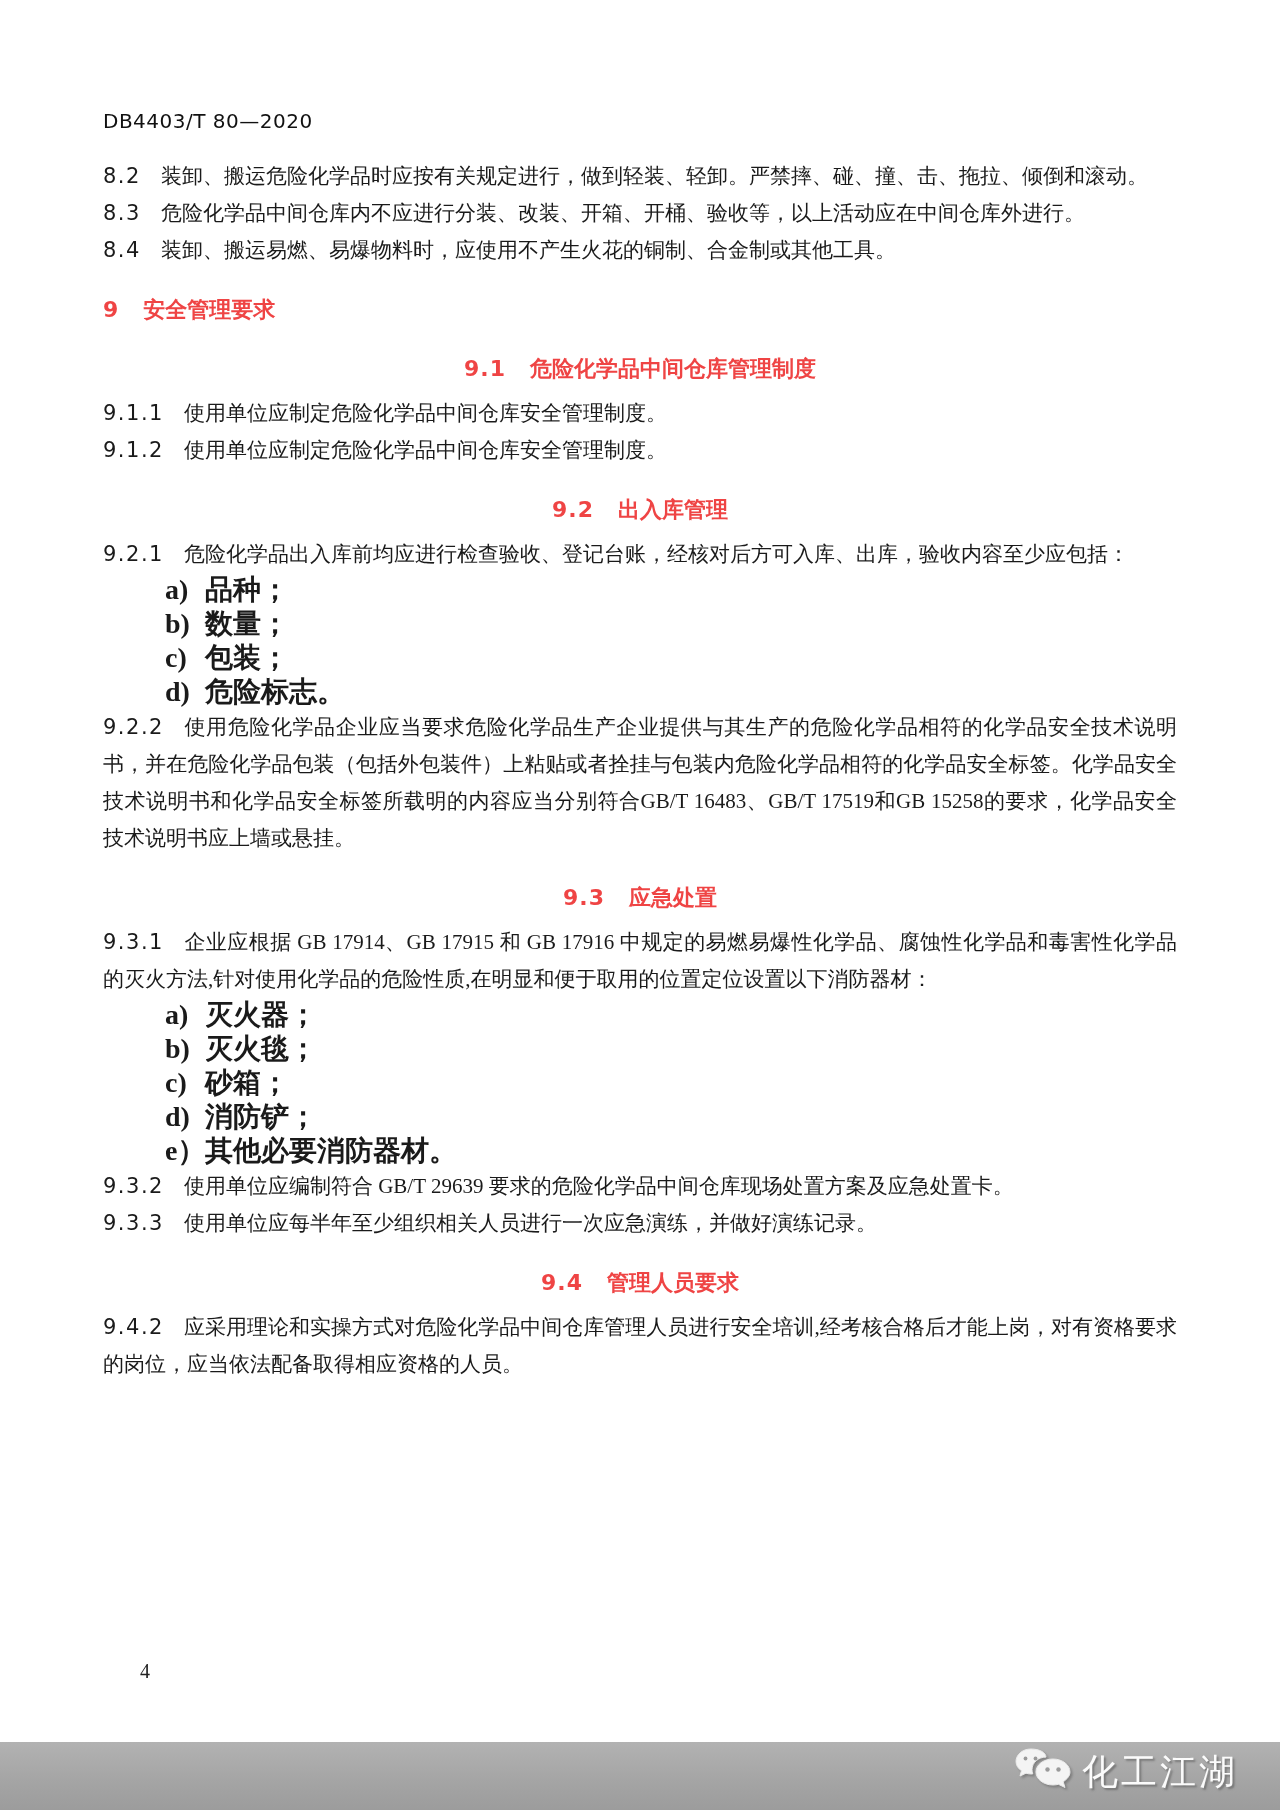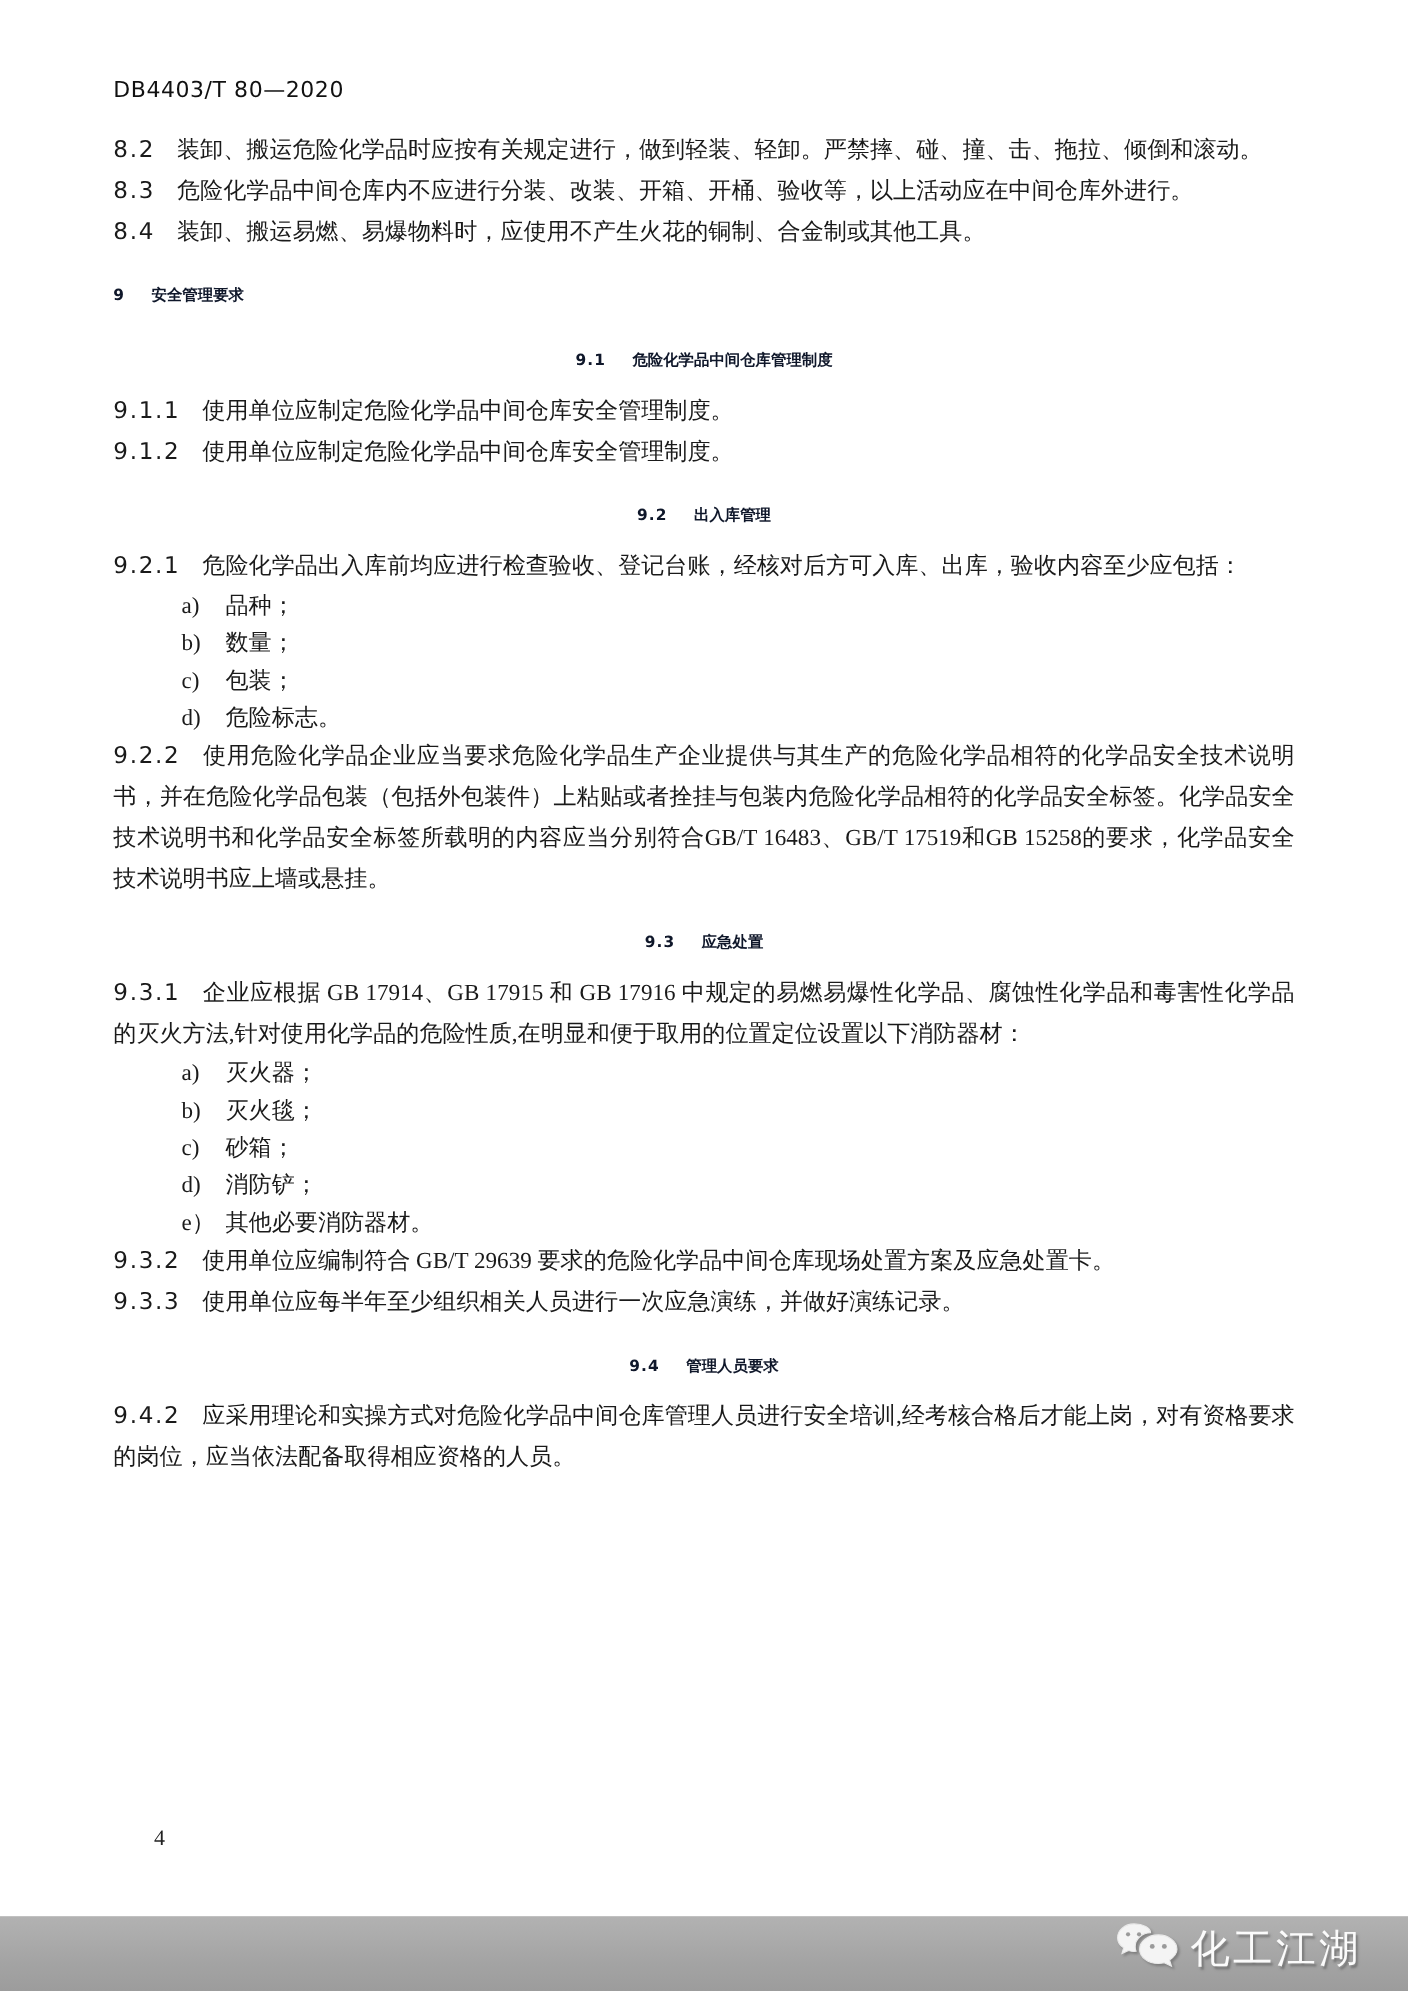--- a/index.html
+++ b/index.html
@@ -4,47 +4,47 @@
 <style>
   html,body { margin:0; padding:0; }
   body {
     width:1280px; height:1810px; position:relative;
     background:#ffffff; overflow:hidden;
     font-family:"Liberation Serif","DejaVu Serif",serif;
     color:#1a1a1a;
     -webkit-font-smoothing:antialiased;
   }
   .page { position:absolute; inset:0; }
-  .content { padding:68px 103px 0 103px; }
+  .content { padding:108px 103px 0 103px; }
 
   .doc-header {
     font-family:"DejaVu Sans","Liberation Sans",sans-serif;
     font-size:20px; line-height:26px; letter-spacing:0.5px; color:#111;
   }
 
   .clause {
     margin:0; font-size:21px; line-height:37px;
     text-align:justify; text-justify:inter-character;
   }
   .clause.first { margin-top:24px; }
   .clause .num {
     font-family:"DejaVu Sans","Liberation Sans",sans-serif;
     letter-spacing:1.5px; margin-right:20px; white-space:nowrap;
   }
 
   .h1, .h2 {
     font-family:"DejaVu Sans","Liberation Sans",sans-serif;
-    font-weight:700; font-size:14px; line-height:37px; color:#0f172a;
+    font-weight:700; font-size:22px; line-height:37px; color:#ef4444;
   }
   .h1 { margin:22px 0 0 0; }
   .h2 { margin:22px 0 8px 0;text-align:center; }
   .h1 .num, .h2 .num { margin-right:24px; letter-spacing:1px; }
 
   .list { margin:0; }
-  .list-item { padding-left:62px; font-size:21px; line-height:34px; }
+  .list-item { padding-left:62px; font-size:28px; line-height:34px;font-weight:bold; }
   .li-marker { display:inline-block; width:40px; }
 
   .page-number {
     position:absolute; left:140px; top:1658px;
     font-size:20px; line-height:26px; color:#222;
   }
 
   .footer-band {
     position:absolute; left:0; right:0; bottom:0; height:68px;
     background:linear-gradient(180deg,#b2b2b2 0%,#a4a4a4 60%,#9c9c9c 100%);

